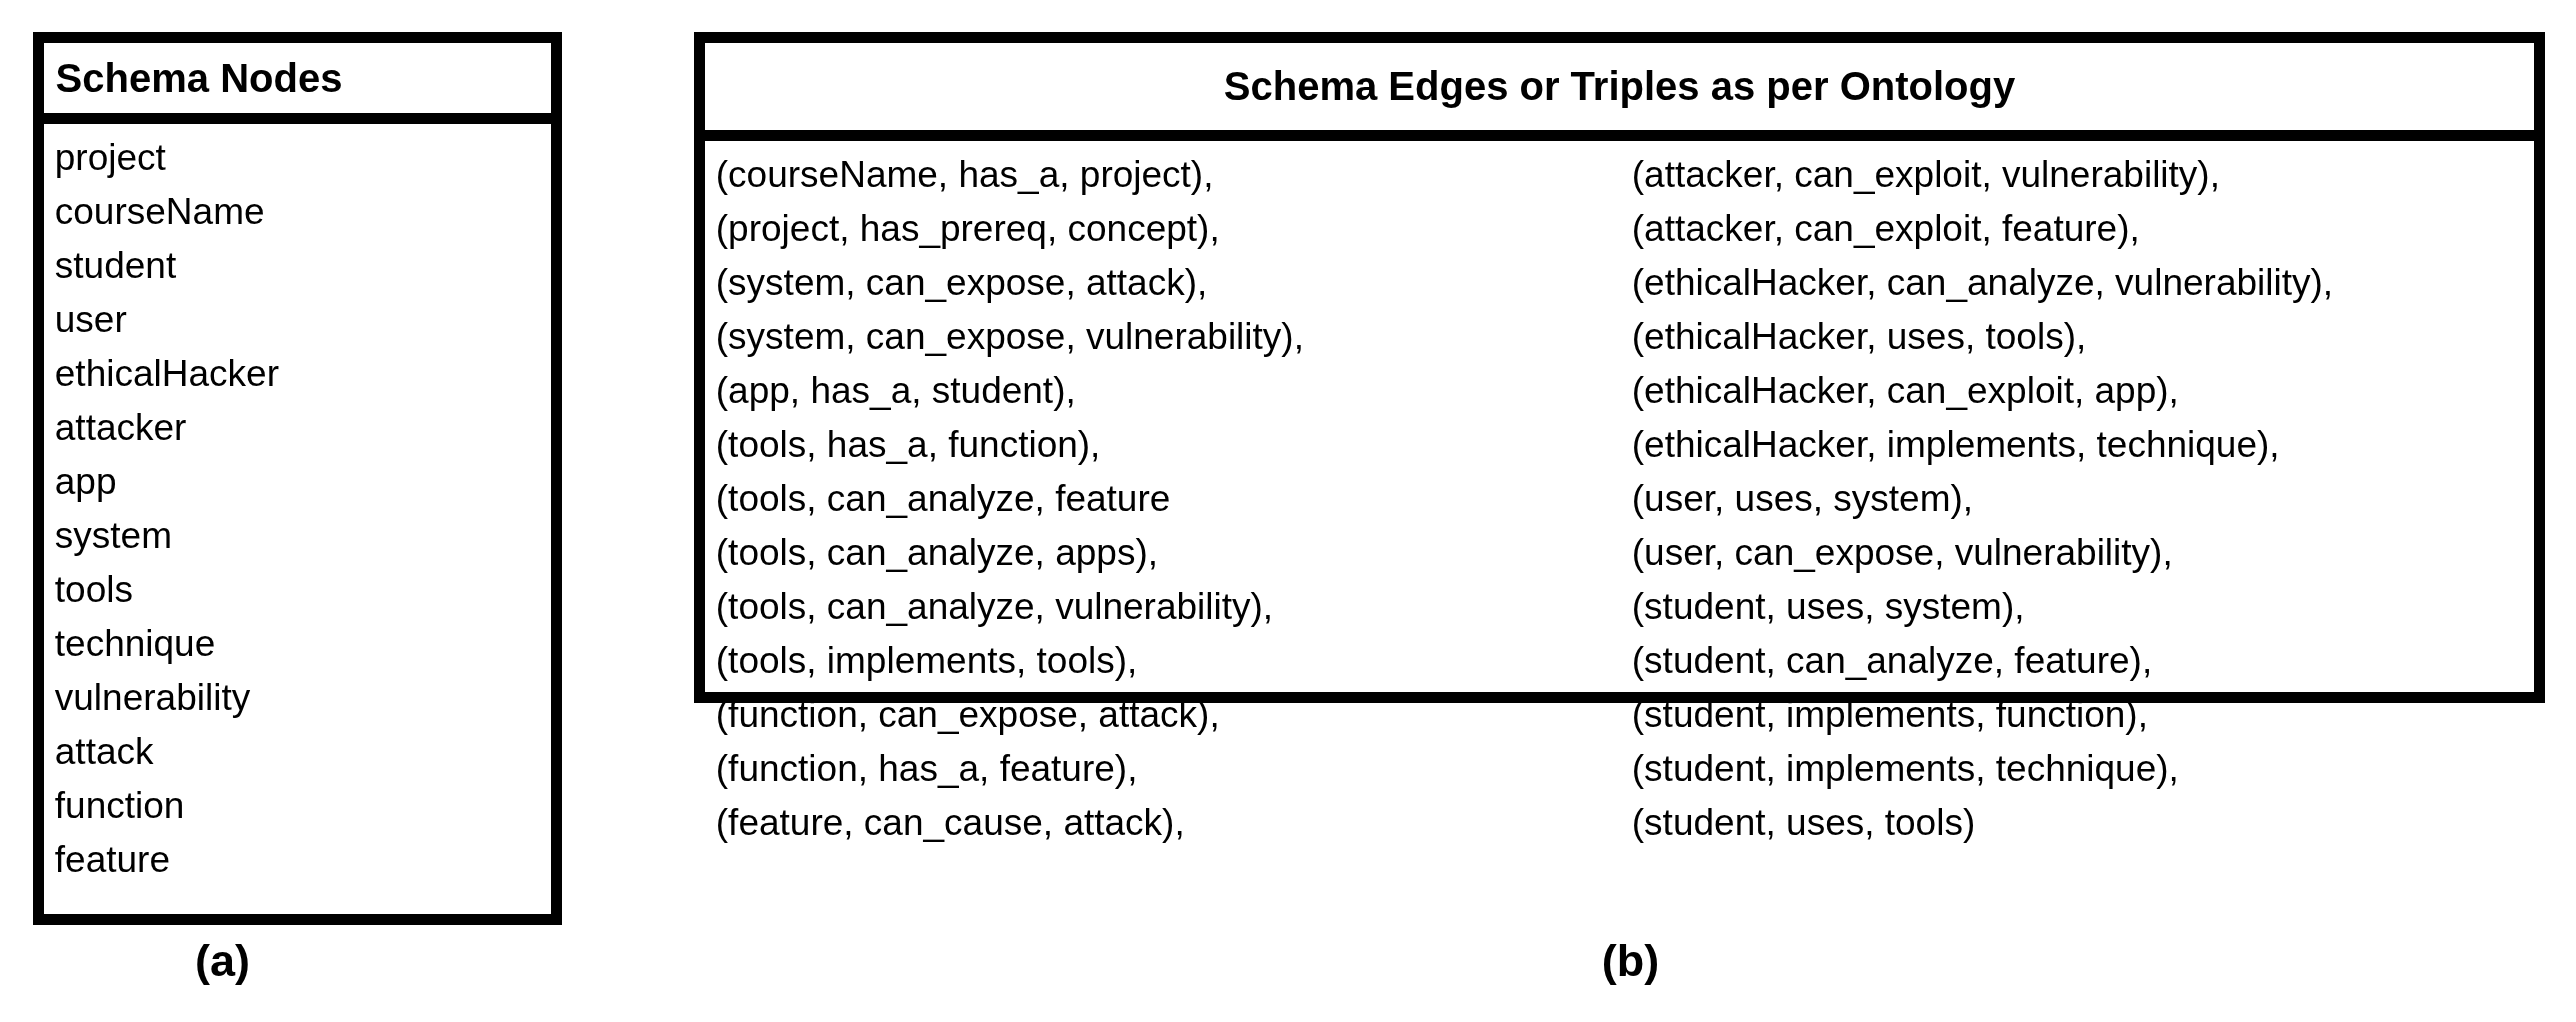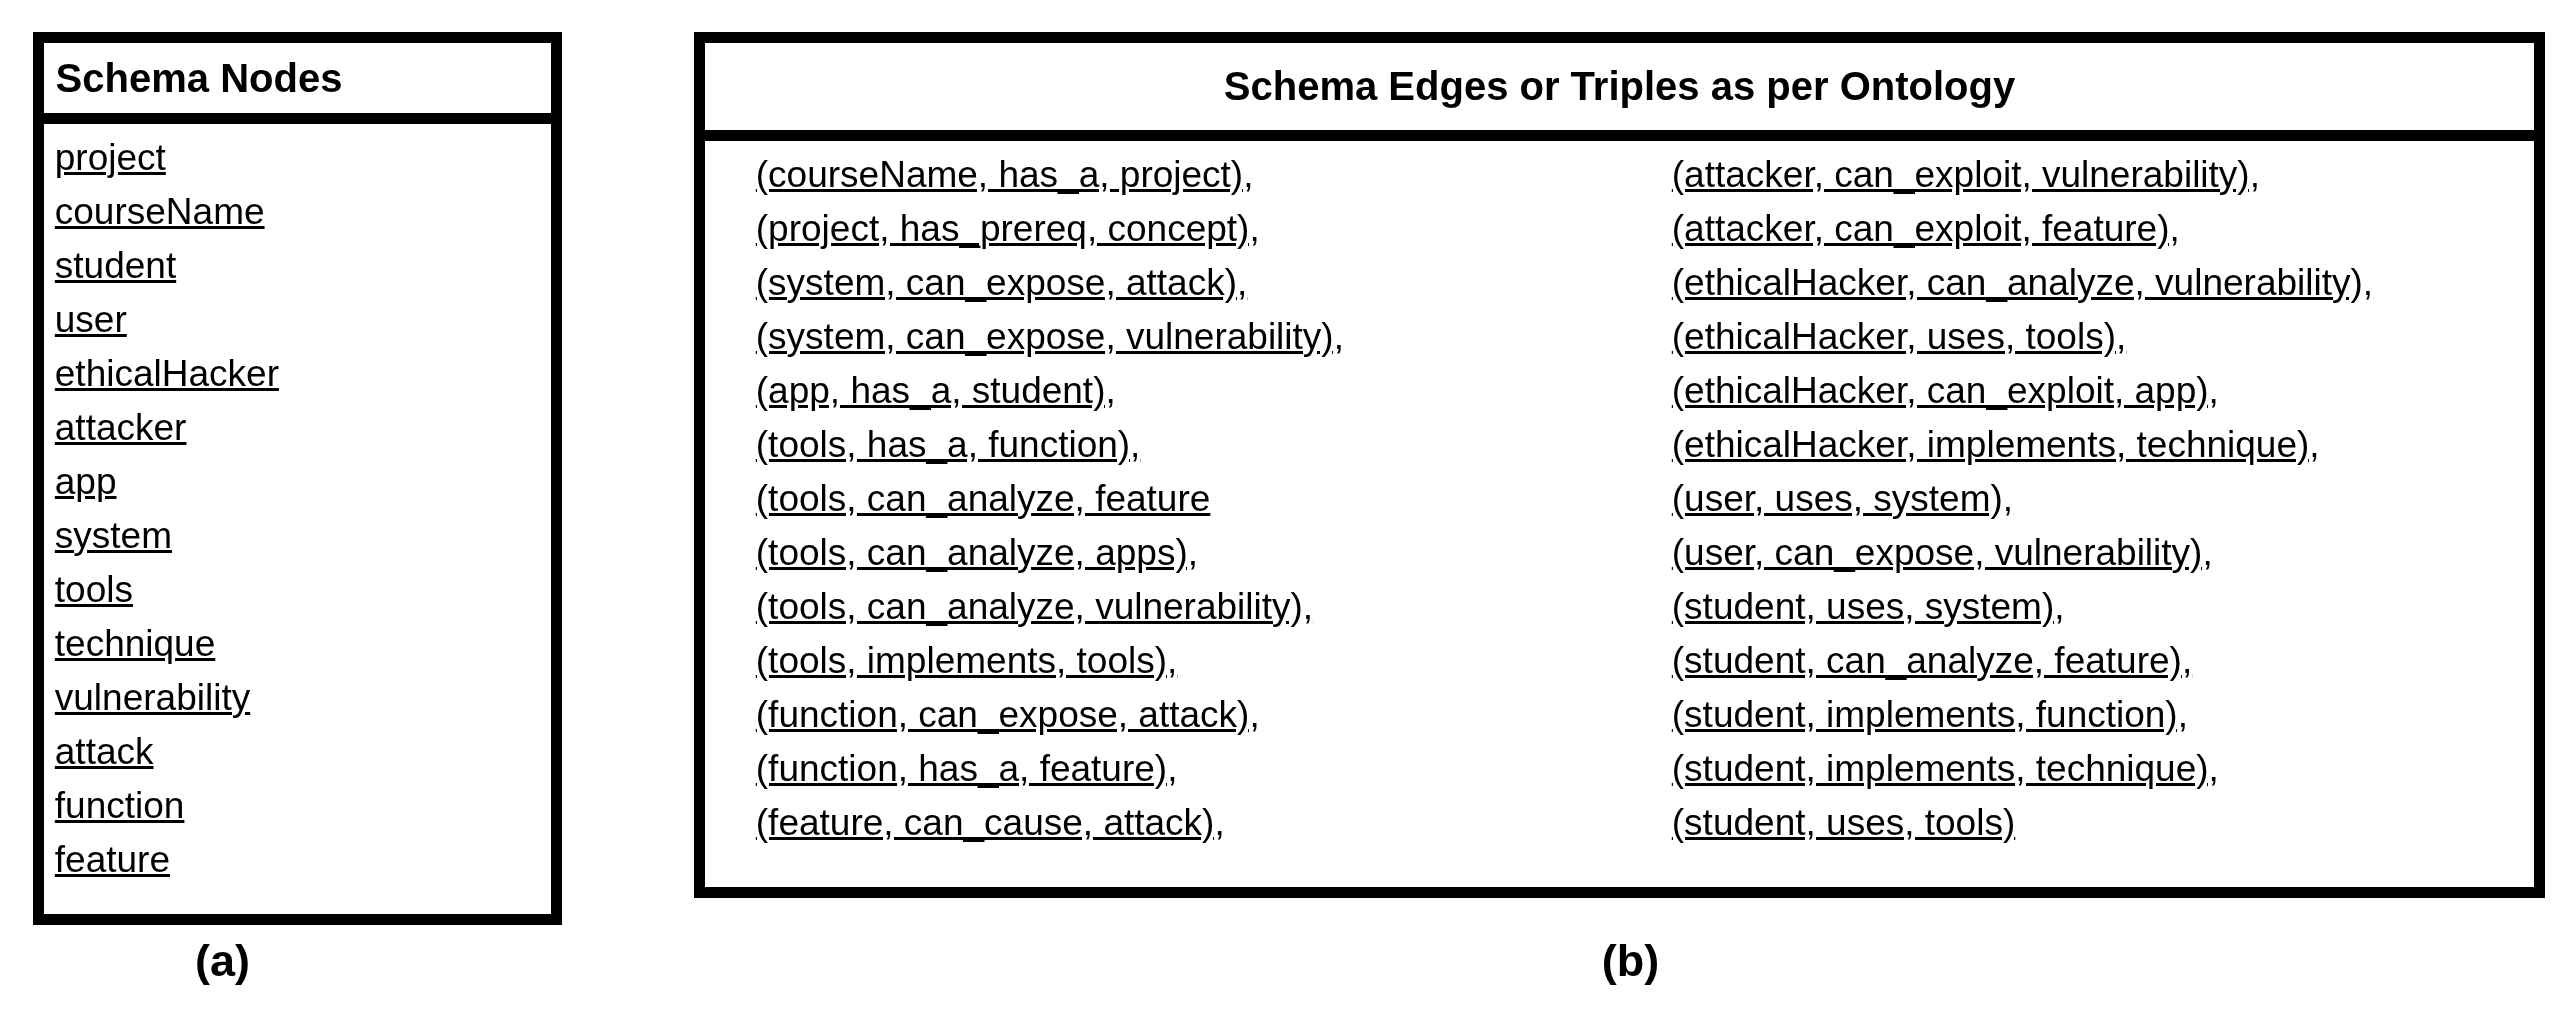--- a/index.html
+++ b/index.html
@@ -25,21 +25,21 @@
   #nodes-box {
     left: 33px;
     top: 32px;
     width: 529px;
     height: 893px;
   }
   #edges-box {
     left: 694px;
     top: 32px;
     width: 1851px;
-    height: 866px;
+    height: 671px;
   }
   .box-header {
     border-bottom: 11.6px solid #000000;
     box-sizing: border-box;
     display: flex;
     align-items: center;
     font-weight: bold;
     font-size: 40px;
     white-space: nowrap;
   }
@@ -50,26 +50,24 @@
   }
   #edges-box .box-header {
     height: 98px;
     justify-content: center;
   }
   .box-body {
     padding: 6.6px 0 0 10.8px;
     font-size: 37px;
     line-height: 54px;
     white-space: nowrap;
-    text-decoration: underline;
   }
   #edges-box .box-body {
     display: flex;
     align-items: flex-start;
-    margin-left: 40px;
   }
   .triples-col-1 {
     width: 916px;
     flex: 0 0 auto;
   }
   .triples-col-2 {
     flex: 1 1 auto;
   }
   .caption {
     position: absolute;

